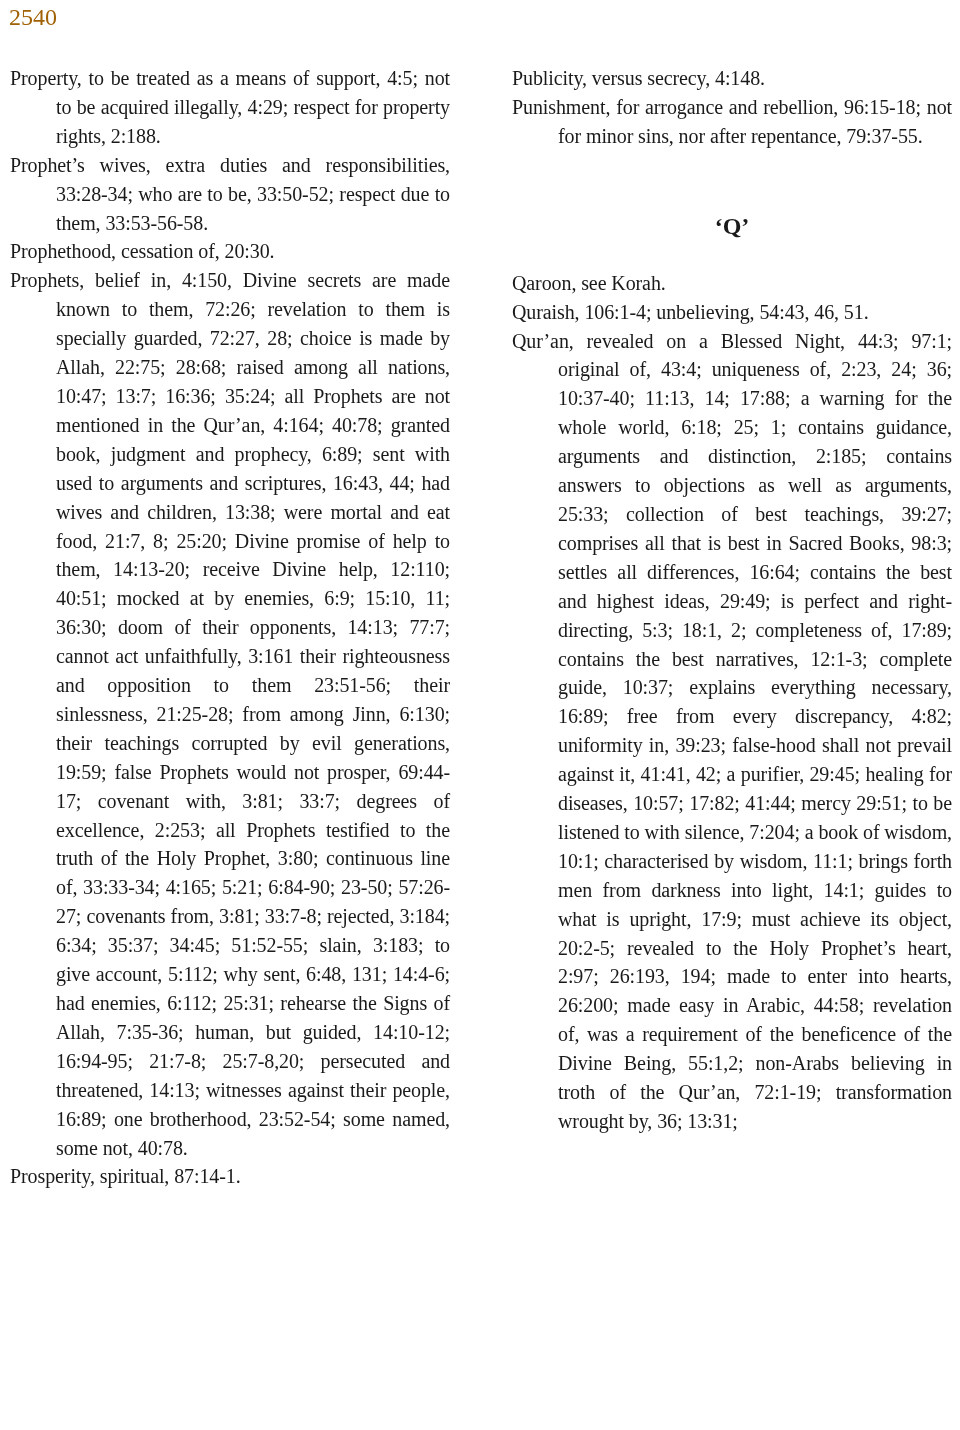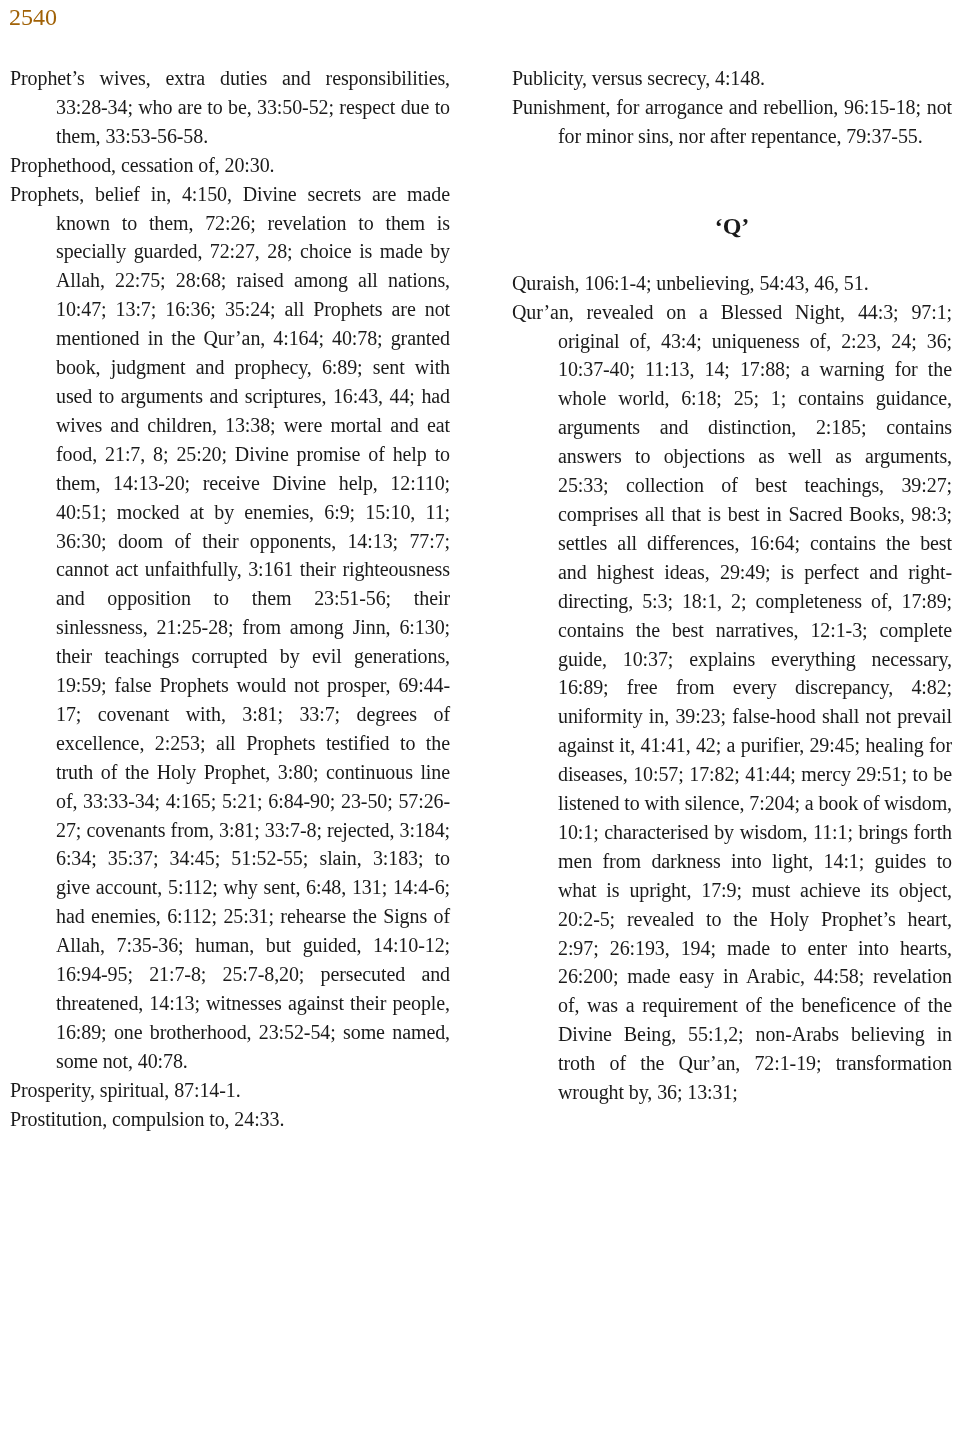--- a/index.html
+++ b/index.html
@@ -48,29 +48,30 @@
     padding-left: 0;
   }
 </style>
 </head>
 <body>
 
 <div>
   <div class="page-number">2540</div>
 
   <div class="column col-left">
+    <p class="entry">Property, to be treated as a means of support, 4:5; not to be acquired illegally, 4:29; respect for property rights, 2:188.</p>
     <p class="entry">Prophet’s wives, extra duties and responsibilities, 33:28-34; who are to be, 33:50-52; respect due to them, 33:53-56-58.</p>
     <p class="entry">Prophethood, cessation of, 20:30.</p>
     <p class="entry">Prophets, belief in, 4:150, Divine secrets are made known to them, 72:26; revelation to them is specially guarded, 72:27, 28; choice is made by Allah, 22:75; 28:68; raised among all nations, 10:47; 13:7; 16:36; 35:24; all Prophets are not mentioned in the Qur’an, 4:164; 40:78; granted book, judgment and prophecy, 6:89; sent with used to arguments and scriptures, 16:43, 44; had wives and children, 13:38; were mortal and eat food, 21:7, 8; 25:20; Divine promise of help to them, 14:13-20; receive Divine help, 12:110; 40:51; mocked at by enemies, 6:9; 15:10, 11; 36:30; doom of their opponents, 14:13; 77:7; cannot act unfaithfully, 3:161 their righteousness and opposition to them 23:51-56; their sinlessness, 21:25-28; from among Jinn, 6:130; their teachings corrupted by evil generations, 19:59; false Prophets would not prosper, 69:44-17; covenant with, 3:81; 33:7; degrees of excellence, 2:253; all Prophets testified to the truth of the Holy Prophet, 3:80; continuous line of, 33:33-34; 4:165; 5:21; 6:84-90; 23-50; 57:26-27; covenants from, 3:81; 33:7-8; rejected, 3:184; 6:34; 35:37; 34:45; 51:52-55; slain, 3:183; to give account, 5:112; why sent, 6:48, 131; 14:4-6; had enemies, 6:112; 25:31; rehearse the Signs of Allah, 7:35-36; human, but guided, 14:10-12; 16:94-95; 21:7-8; 25:7-8,20; persecuted and threatened, 14:13; witnesses against their people, 16:89; one brotherhood, 23:52-54; some named, some not, 40:78.</p>
     <p class="entry">Prosperity, spiritual, 87:14-1.</p>
-    <p class="entry">Prostitution, compulsion to, 24:33.</p>
   </div>
 
   <div class="column col-right">
     <p class="entry">Publicity, versus secrecy, 4:148.</p>
     <p class="entry">Punishment, for arrogance and rebellion, 96:15-18; not for minor sins, nor after repentance, 79:37-55.</p>
 
     <div class="section-letter">‘Q’</div>
 
+    <p class="entry">Qaroon, see Korah.</p>
     <p class="entry">Quraish, 106:1-4; unbelieving, 54:43, 46, 51.</p>
     <p class="entry">Qur’an, revealed on a Blessed Night, 44:3; 97:1; original of, 43:4; uniqueness of, 2:23, 24; 36; 10:37-40; 11:13, 14; 17:88; a warning for the whole world, 6:18; 25; 1; contains guidance, arguments and distinction, 2:185; contains answers to objections as well as arguments, 25:33; collection of best teachings, 39:27; comprises all that is best in Sacred Books, 98:3; settles all differences, 16:64; contains the best and highest ideas, 29:49; is perfect and right-directing, 5:3; 18:1, 2; completeness of, 17:89; contains the best narratives, 12:1-3; complete guide, 10:37; explains everything necessary, 16:89; free from every discrepancy, 4:82; uniformity in, 39:23; false-hood shall not prevail against it, 41:41, 42; a purifier, 29:45; healing for diseases, 10:57; 17:82; 41:44; mercy 29:51; to be listened to with silence, 7:204; a book of wisdom, 10:1; characterised by wisdom, 11:1; brings forth men from darkness into light, 14:1; guides to what is upright, 17:9; must achieve its object, 20:2-5; revealed to the Holy Prophet’s heart, 2:97; 26:193, 194; made to enter into hearts, 26:200; made easy in Arabic, 44:58; revelation of, was a requirement of the beneficence of the Divine Being, 55:1,2; non-Arabs believing in troth of the Qur’an, 72:1-19; transformation wrought by, 36; 13:31;</p>
   </div>
 </div>
 
 </body></html>

